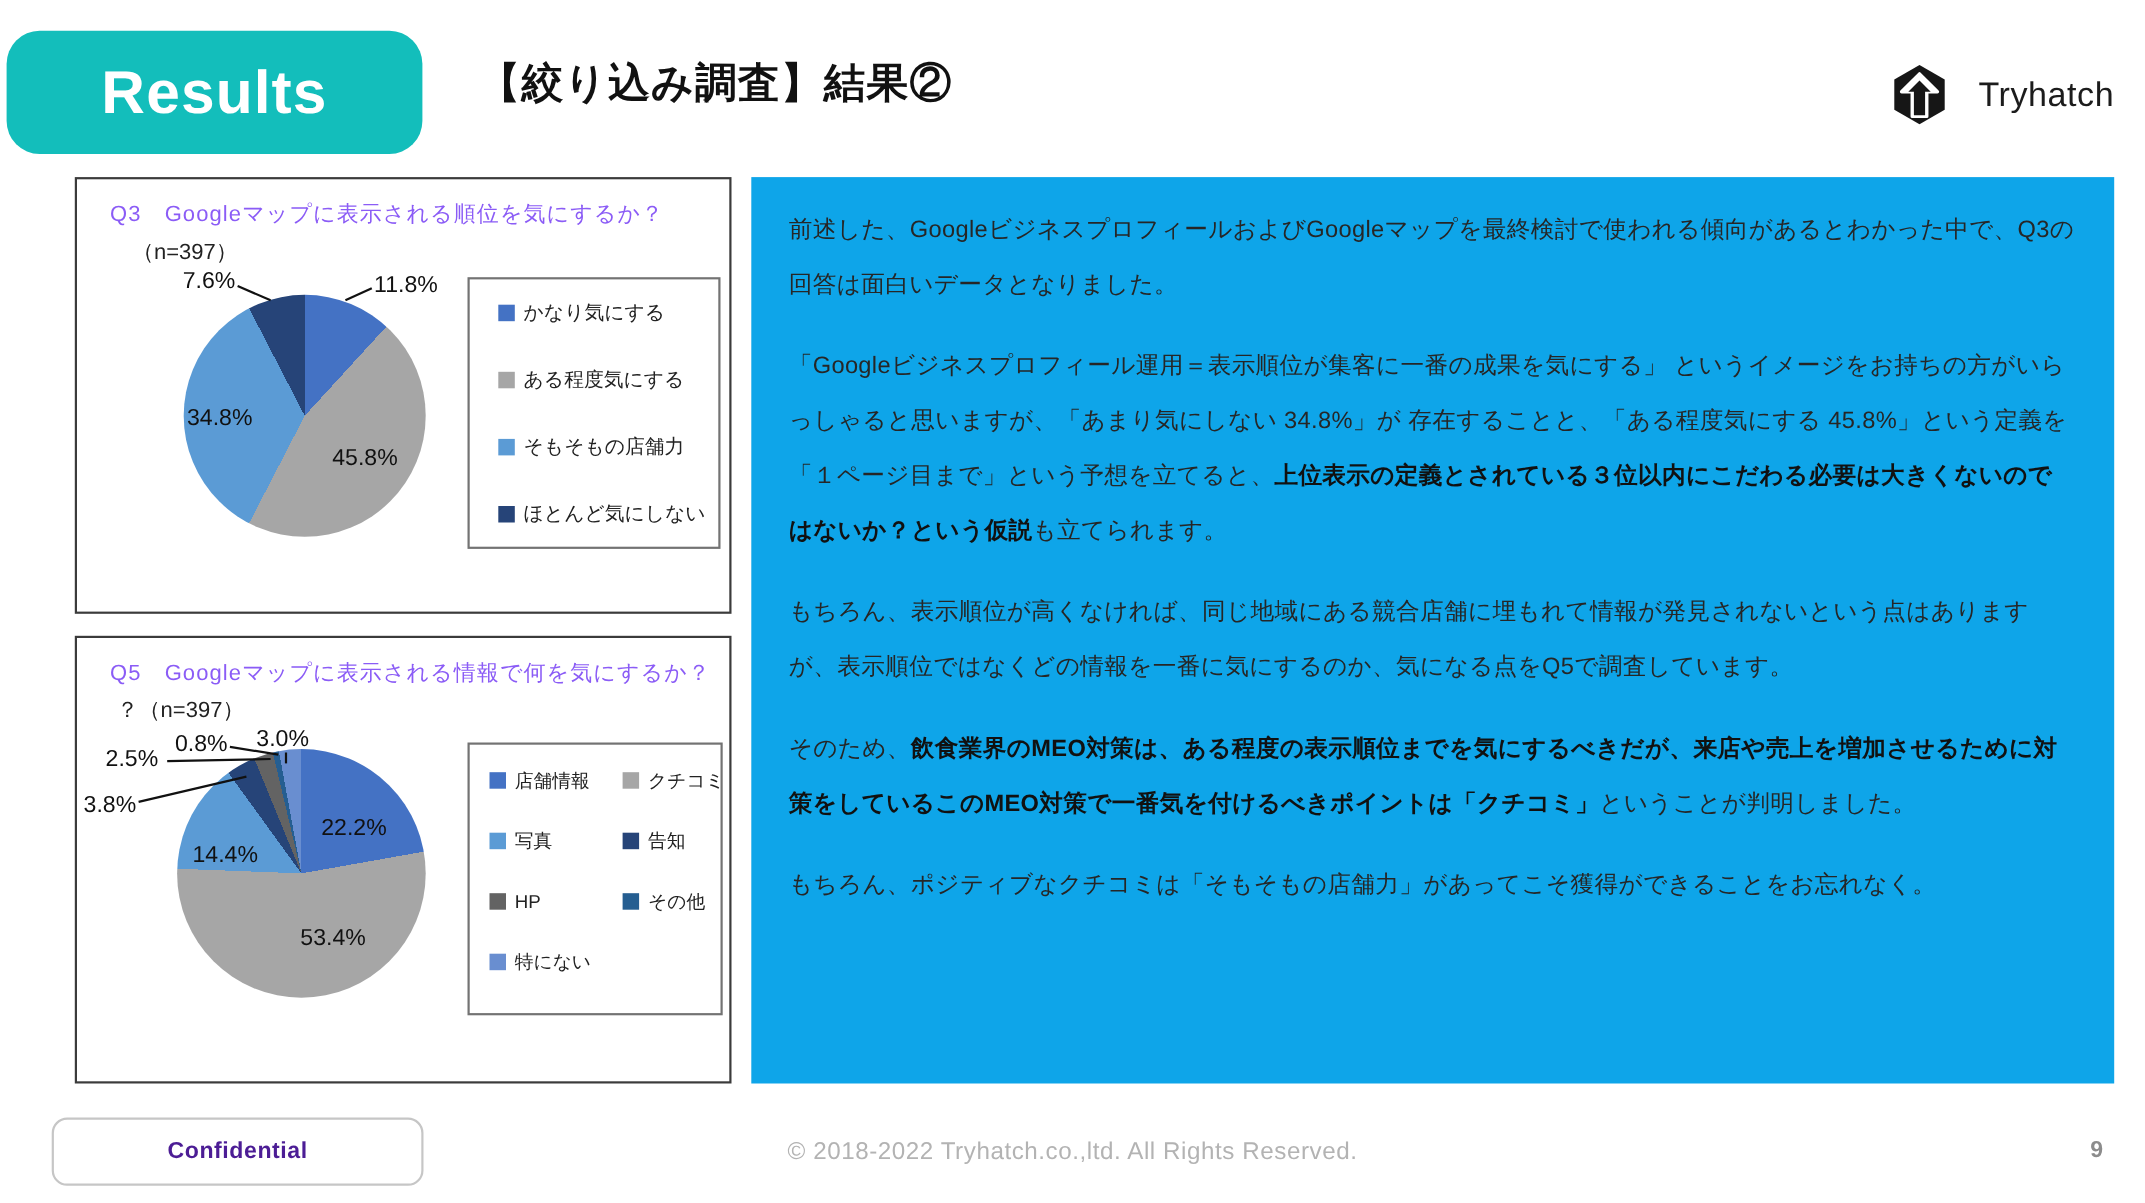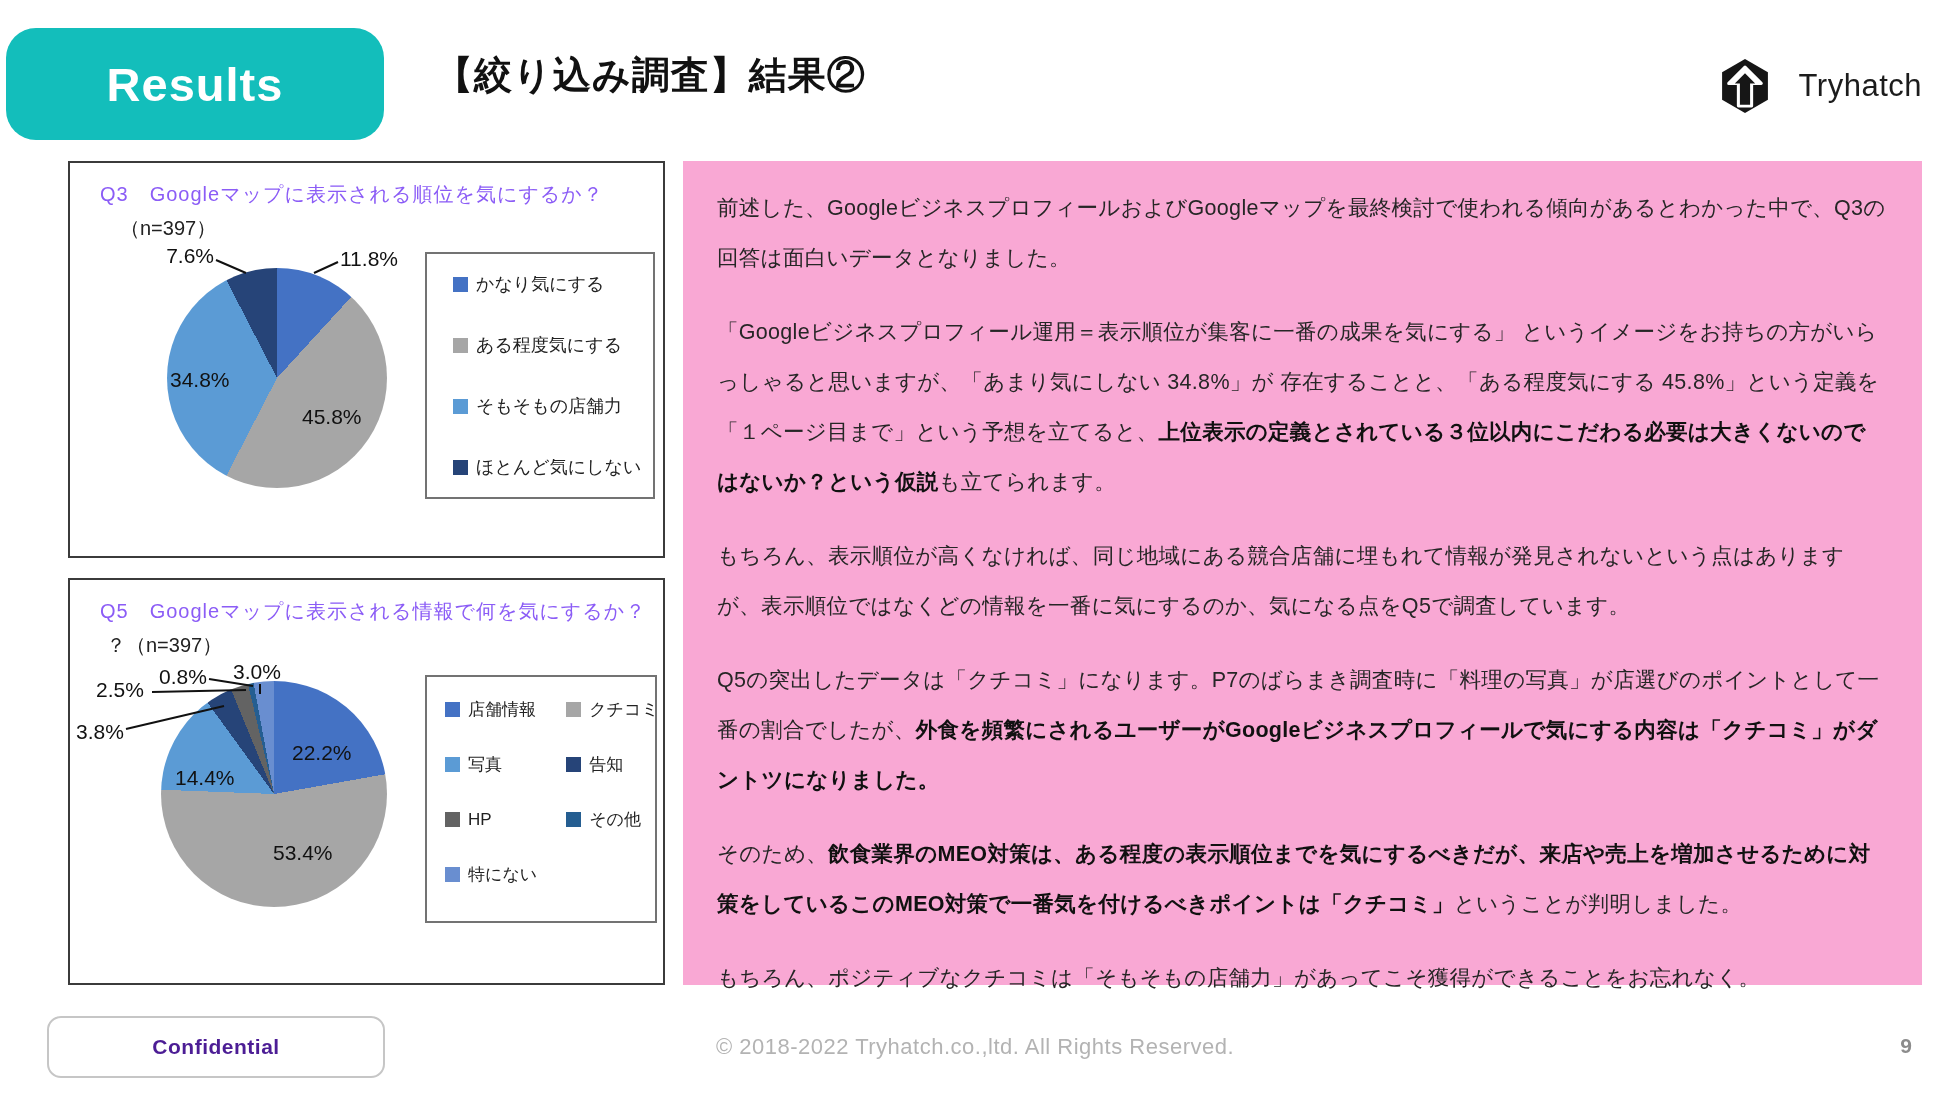--- a/index.html
+++ b/index.html
@@ -2,21 +2,21 @@
 <html><head>
 <meta charset="utf-8">
 <style>
   * { margin:0; padding:0; box-sizing:border-box; }
   body { background:#fff; font-family:"Liberation Sans", sans-serif; }
   .slide { position:relative; width:1950px; height:1094px; background:#fff; overflow:hidden; }
 
   
   .results-badge { position:absolute; left:6px; top:28px; width:378px; height:112px;
     background:#13BEBB; border-radius:30px; display:flex; align-items:center; justify-content:center; }
-  .results-badge span { color:#fff; font-size:47px; font-weight:bold; letter-spacing:1px; }
+  .results-badge span { color:#fff; font-size:55px; font-weight:bold; letter-spacing:1px; }
   .page-title { position:absolute; left:435px; top:50px; font-size:38px; font-weight:bold; color:#111; letter-spacing:1px; }
   .logo { position:absolute; right:28px; top:58px; display:flex; align-items:center; gap:28px; }
   .logo-text { font-size:31px; color:#1c1c1c; font-weight:500; letter-spacing:0.5px; }
 
   
   .chart-box { position:absolute; left:68px; width:597px; border:2px solid #3b3b3b; background:#fff; }
   .box-q3 { top:161px; height:397px; }
   .box-q5 { top:578px; height:407px; }
   .cb-title { position:absolute; left:30px; top:18px; font-size:20px; color:#8b5cf6; letter-spacing:1px; }
   .cb-sub { position:absolute; left:50px; top:52px; font-size:20px; color:#222; }
@@ -28,21 +28,21 @@
 
   
   .legend { position:absolute; border:2px solid #737373; background:#fff;gap:29px; }
   .legend-q3 { left:355px; top:89px; width:230px; height:247px; display:flex; flex-direction:column; justify-content:space-around; padding:14px 0 14px 26px; }
   .legend-item { display:flex; align-items:center; gap:8px; font-size:18px; color:#222; white-space:nowrap; }
   .swatch { width:15px; height:15px; flex:0 0 15px; }
   .legend-q5 { left:355px; top:95px; width:232px; height:248px; display:grid; grid-template-columns:1fr 1fr; align-content:space-around; padding:10px 6px 24px 18px; row-gap:10px; }
   .legend-q5 .legend-item { font-size:17px; }
 
   
-  .text-panel { position:absolute; left:683px; top:161px; width:1239px; height:824px; background:#f9a8d4; padding:22px 36px 20px 34px; }
+  .text-panel { position:absolute; left:683px; top:161px; width:1239px; height:824px; background:#0ea5e9; padding:22px 36px 20px 34px; }
   .text-panel p { font-size:21.5px; line-height:50px; color:#262626; margin-bottom:24px; letter-spacing:0.3px; }
   .text-panel p span.b { font-weight:bold; color:#111; }
 
   
   .confidential-btn { position:absolute; left:47px; top:1016px; width:338px; height:62px; border:2px solid #c6c6c6; border-radius:14px; display:flex; align-items:center; justify-content:center; background:#fff; }
   .confidential-btn span { color:#4c1d95; font-size:21px; font-weight:bold; letter-spacing:0.5px; }
   .copyright { position:absolute; left:0; top:1034px; width:100%; text-align:center; font-size:22px; color:#b3b3b3; letter-spacing:0.5px; }
   .page-num { position:absolute; right:38px; top:1034px; font-size:21px; font-weight:bold; color:#8c8c8c; }
 </style>
 </head>
@@ -141,21 +141,20 @@
         <span class="swatch" style="background: rgb(105, 142, 208);"></span>
         <span>特にない</span>
       </div>
     </div>
   </div>
 
   <div class="text-panel">
     <p><span>前述した、GoogleビジネスプロフィールおよびGoogleマップを最終検討で使われる傾向があるとわかった中で、Q3の回答は面白いデータとなりました。</span></p>
     <p><span>「Googleビジネスプロフィール運用＝表示順位が集客に一番の成果を気にする」 というイメージをお持ちの方がいらっしゃると思いますが、「あまり気にしない 34.8%」が 存在することと、「ある程度気にする 45.8%」という定義を「１ページ目まで」という予想を立てると、</span><span class="b">上位表示の定義とされている３位以内にこだわる必要は大きくないのではないか？という仮説</span><span>も立てられます。</span></p>
     <p><span>もちろん、表示順位が高くなければ、同じ地域にある競合店舗に埋もれて情報が発見されないという点はありますが、表示順位ではなくどの情報を一番に気にするのか、気になる点をQ5で調査しています。</span></p>
-    <p><span>Q5の突出したデータは「クチコミ」になります。P7のばらまき調査時に「料理の写真」が店選びのポイントとして一番の割合でしたが、</span><span class="b">外食を頻繁にされるユーザーがGoogleビジネスプロフィールで気にする内容は「クチコミ」がダントツになりました。</span></p>
     <p><span>そのため、</span><span class="b">飲食業界のMEO対策は、ある程度の表示順位までを気にするべきだが、来店や売上を増加させるために対策をしているこのMEO対策で一番気を付けるべきポイントは「クチコミ」</span><span>ということが判明しました。</span></p>
     <p><span>もちろん、ポジティブなクチコミは「そもそもの店舗力」があってこそ獲得ができることをお忘れなく。</span></p>
   </div>
 
   <div class="confidential-btn">
     <span>Confidential</span>
   </div>
   <div class="copyright">© 2018-2022 Tryhatch.co.,ltd. All Rights Reserved.</div>
   <div class="page-num">9</div>
 

